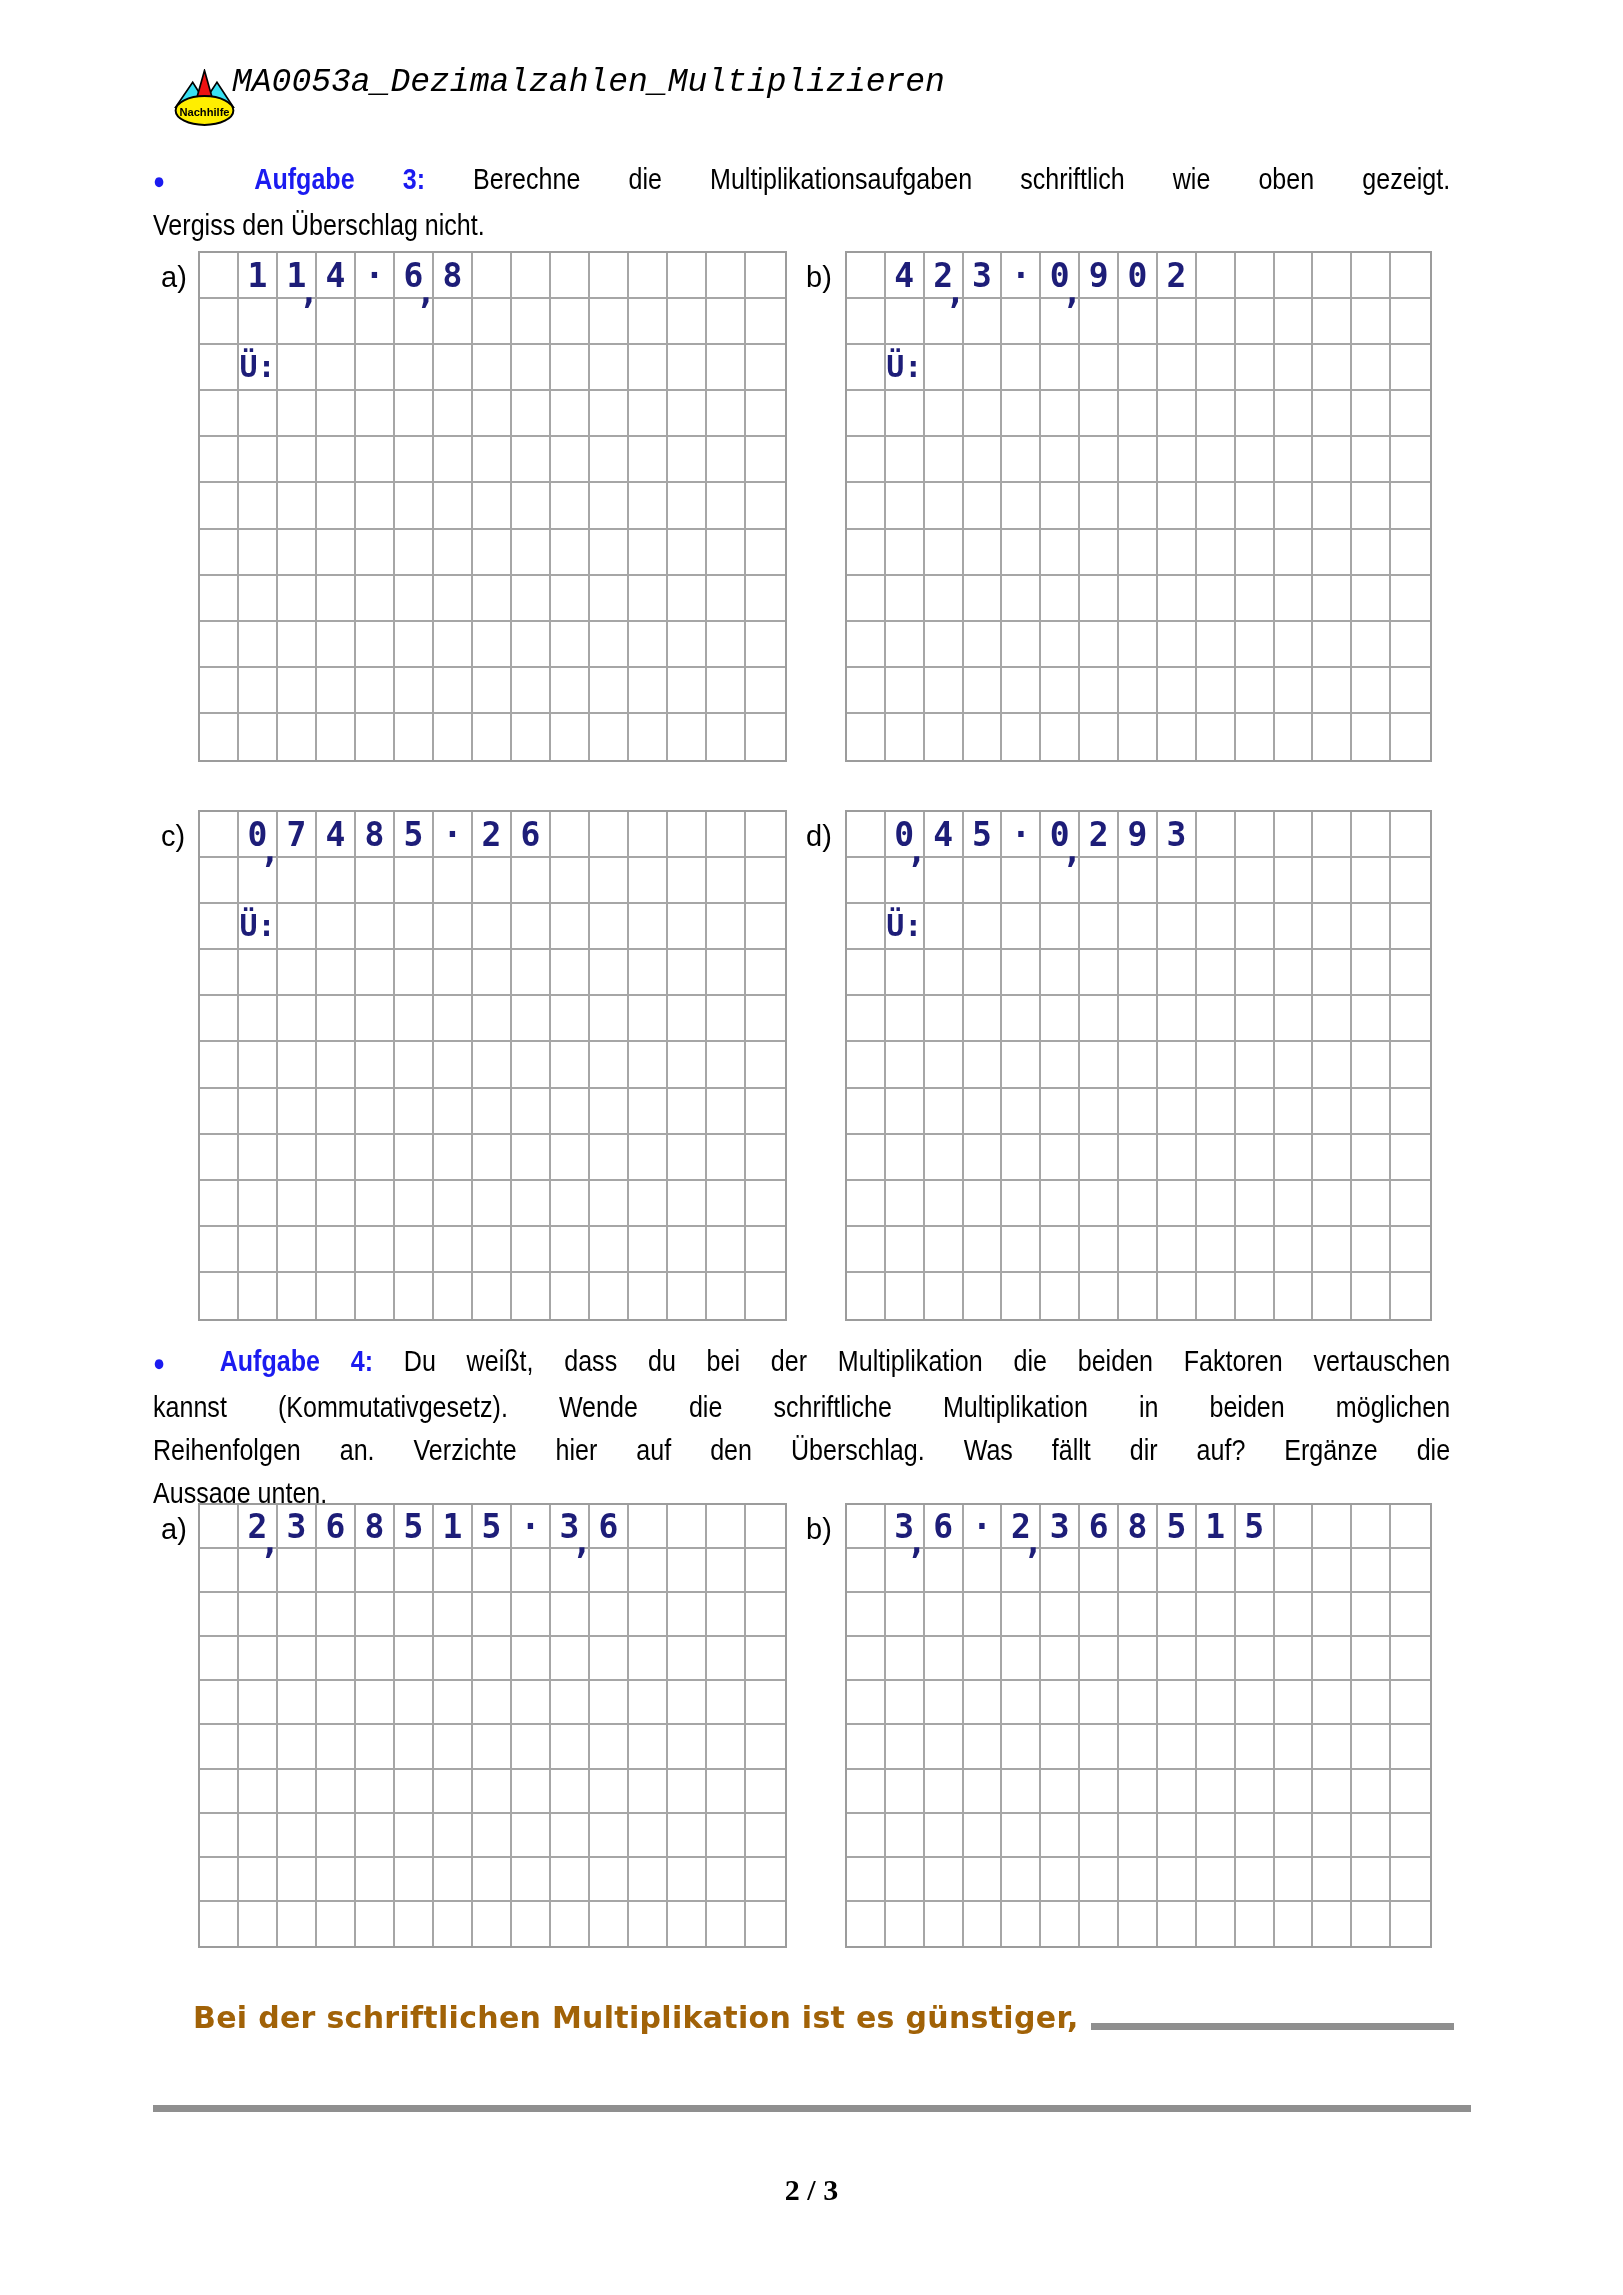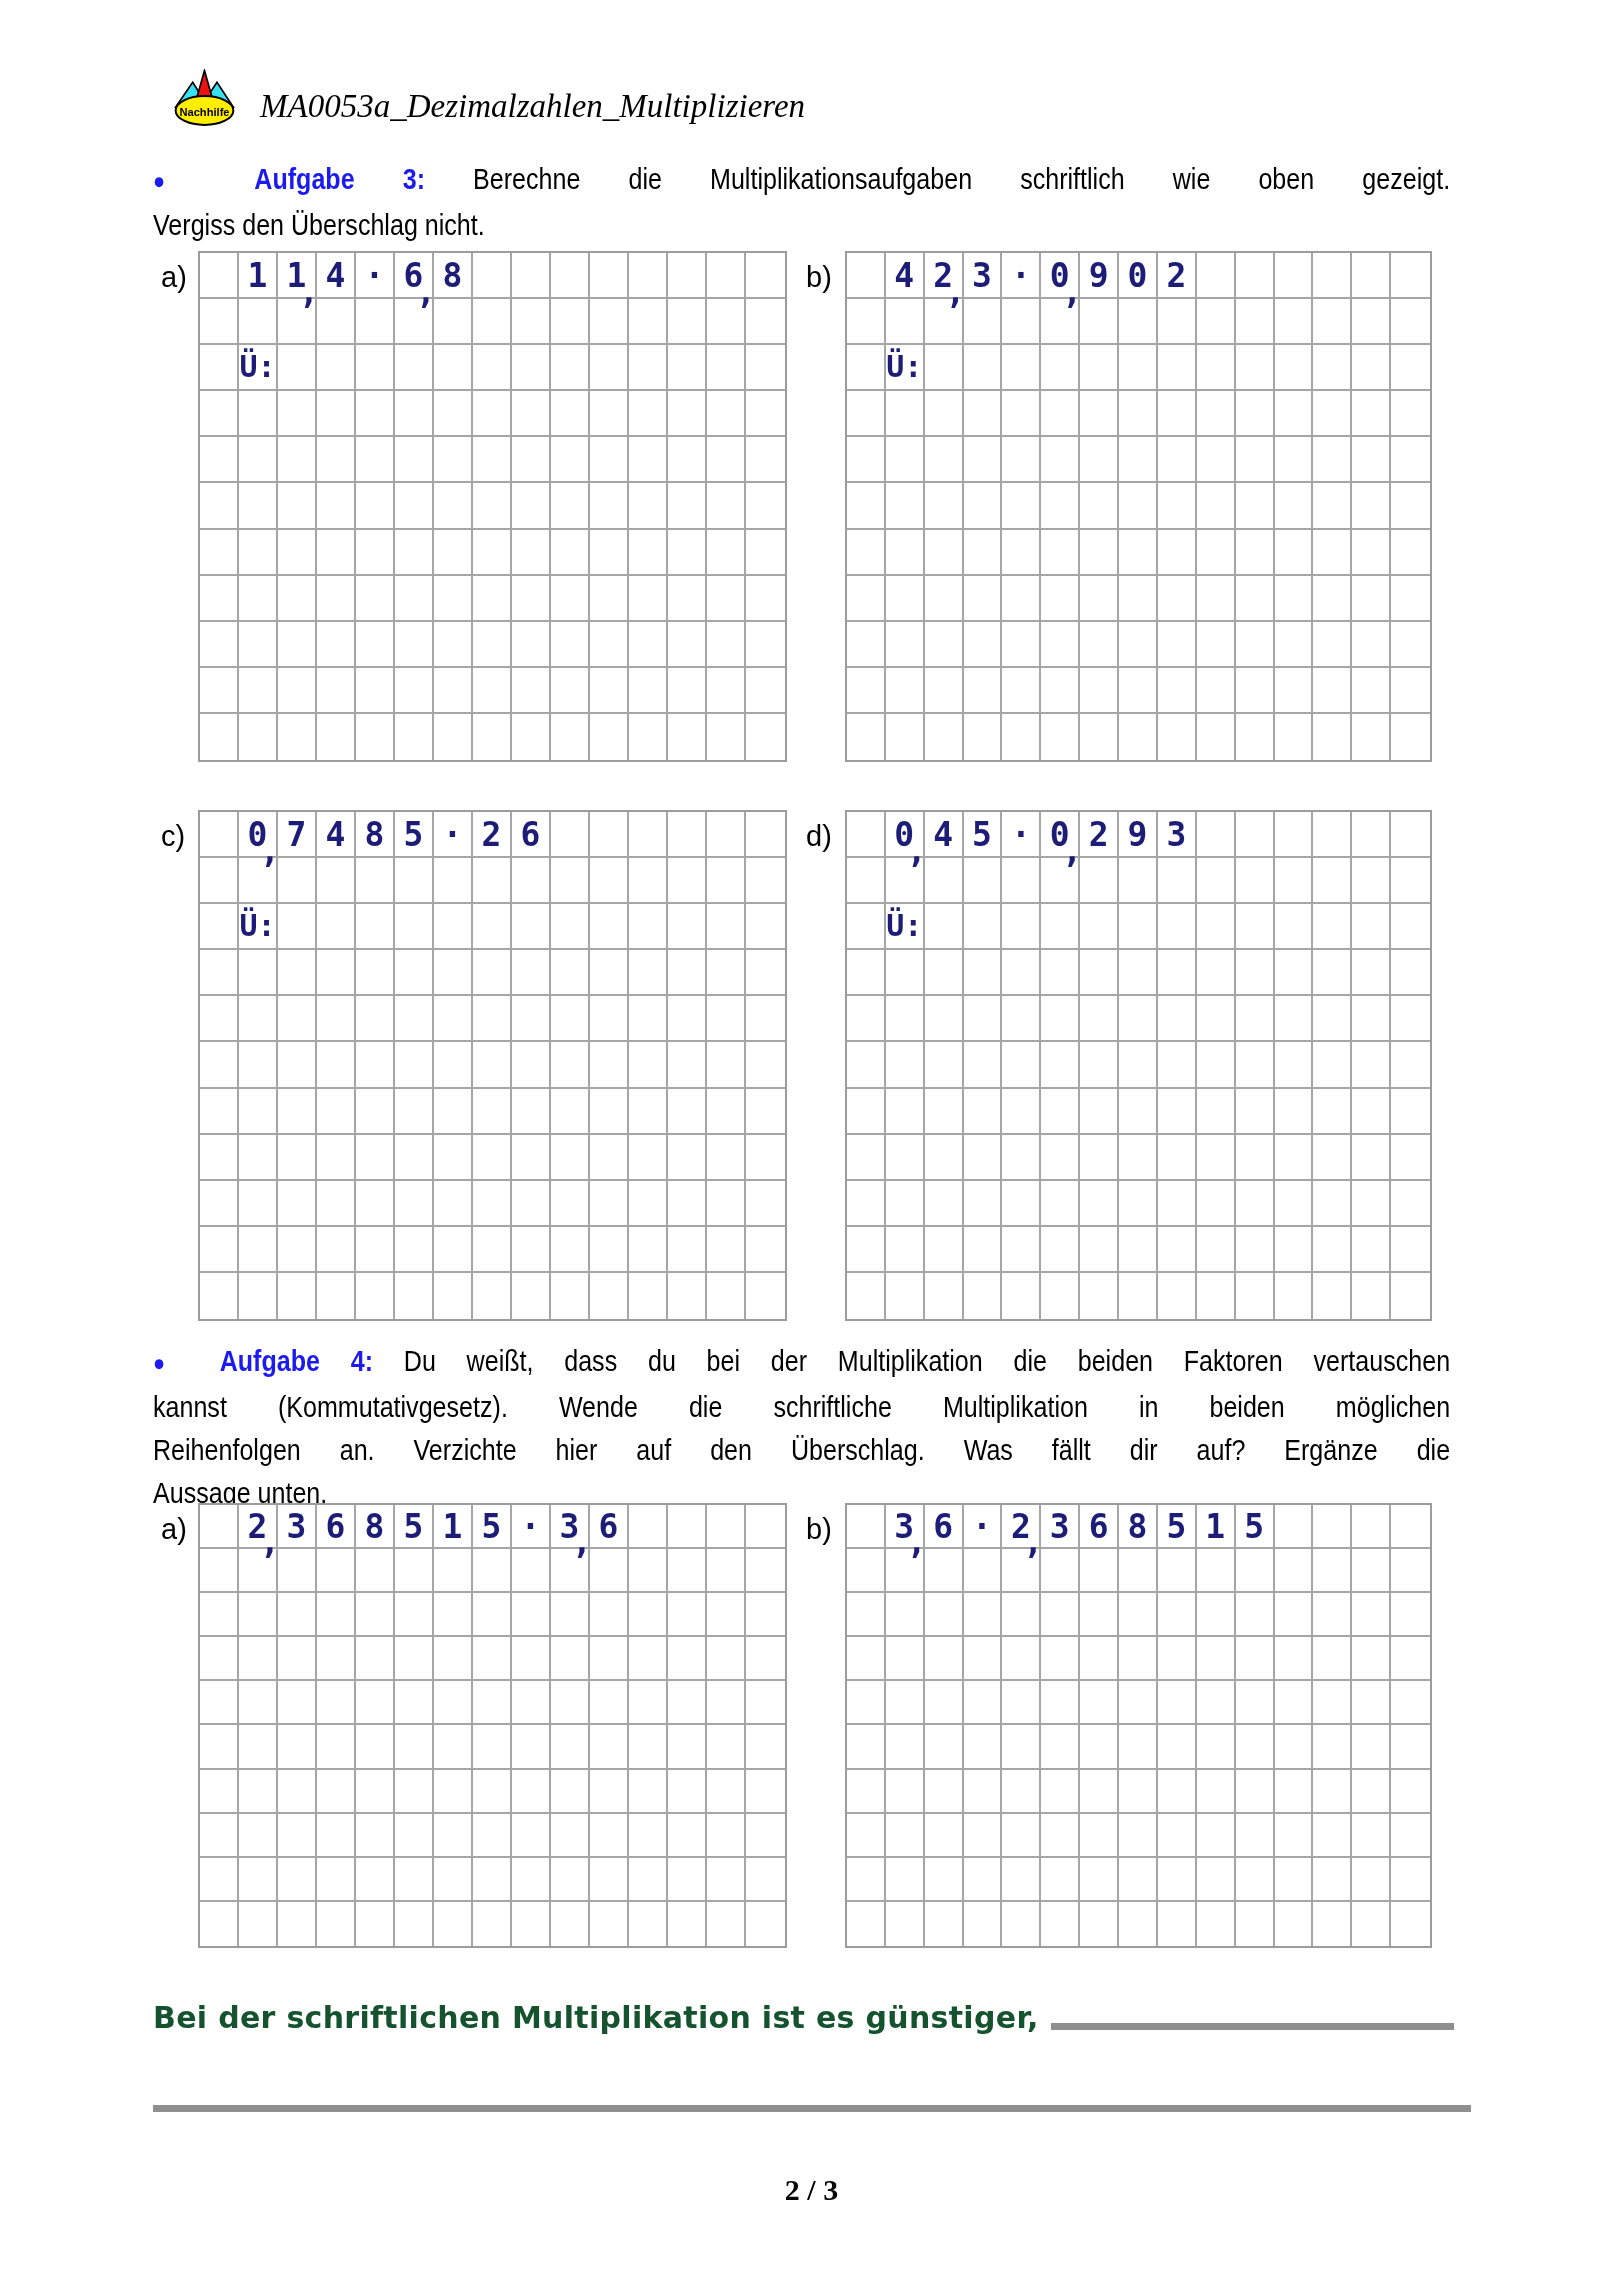--- a/index.html
+++ b/index.html
@@ -4,23 +4,23 @@
 <style>
   html,body { margin:0; padding:0; background:#e8e8e8; }
   .page {
     position:relative; width:1623px; height:2295px; background:#ffffff;
     font-family:"Liberation Sans", sans-serif; overflow:hidden;
   }
 
   
   .logo { position:absolute; left:173px; top:69px; }
   .header-title {
-    position:absolute; left:232px; top:88px;
-    font-family:Liberation Serif, serif; font-style:italic;
-    font-size:33px; color:#000;margin-left:28px;
+    position:absolute; left:232px; top:64px;
+    font-family:Liberation Mono, monospace; font-style:italic;
+    font-size:33px; color:#000;
   }
 
   
   .condense { transform:scaleX(0.85); transform-origin:0 0; }
   .para { font-size:29.5px; line-height:43px; color:#000; }
   .jline { text-align:justify; text-align-last:justify; }
   .accent { color:#1b1bf0; font-weight:bold; }
   .bullet { color:#1b1bf0; font-size:23.6px; }
   .t-a3 { position:absolute; left:153px; top:157px; width:1526px; }
   .t-a4 { position:absolute; left:153px; top:1339px; width:1526px; }
@@ -62,21 +62,21 @@
   .l-a4a { left:161px;  top:1513px; }
   .l-a4b { left:806px; top:1513px; }
 
   
   .statement {
     position:absolute; left:153px; top:2000px; width:1301px;
     display:flex; align-items:flex-end; gap:11.8px;
   }
   .statement .txt {
     font-family:"DejaVu Sans", sans-serif; font-weight:bold;
-    font-size:30px; letter-spacing:0.3px; color:#14532d; white-space:nowrap;
+    font-size:30px; letter-spacing:0.3px; color:#a16207; white-space:nowrap;margin-left:40px;
   }
   .blank { flex:1; height:6.5px; background:#8f8f8f; margin-bottom:5.2px; }
   .rule { position:absolute; left:153px; top:2105px; width:1318px; height:7.2px; background:#8f8f8f; }
   .pagenum {
     position:absolute; left:0; top:2173px; width:1623px; text-align:center;
     font-family:"Liberation Serif", serif; font-size:30px; color:#000;font-weight:bold;
   }
 </style>
 </head>
 <body>

